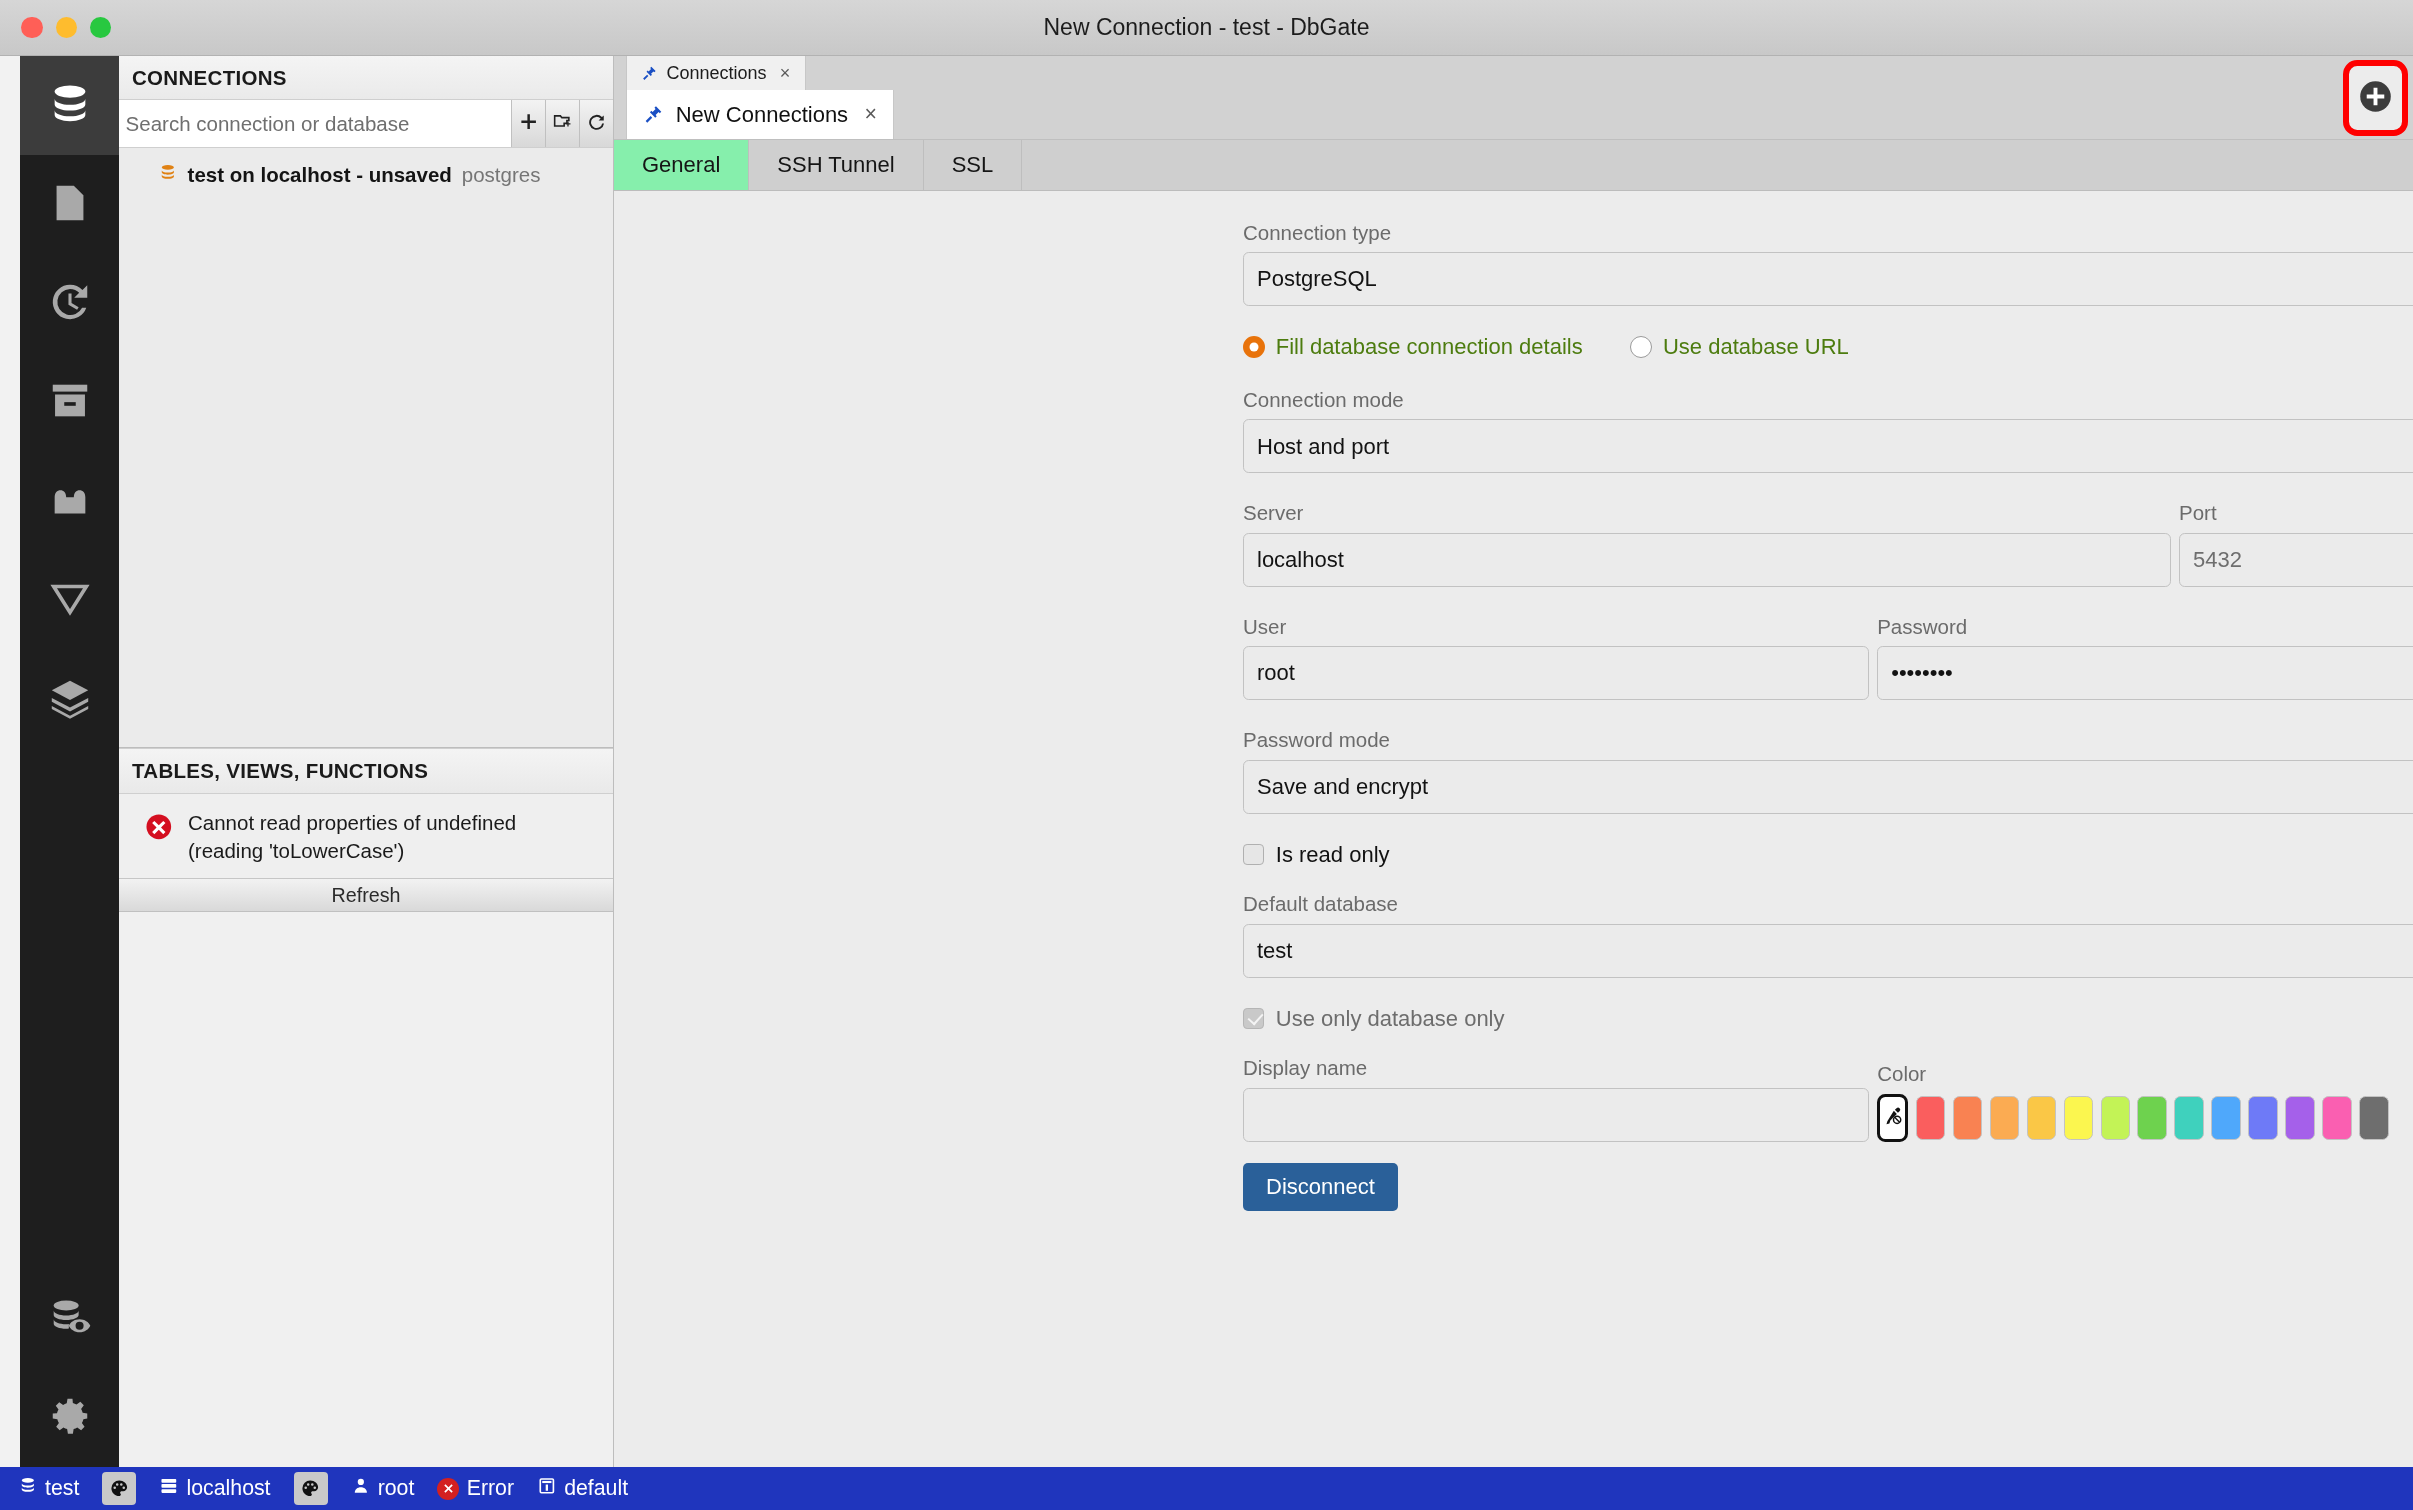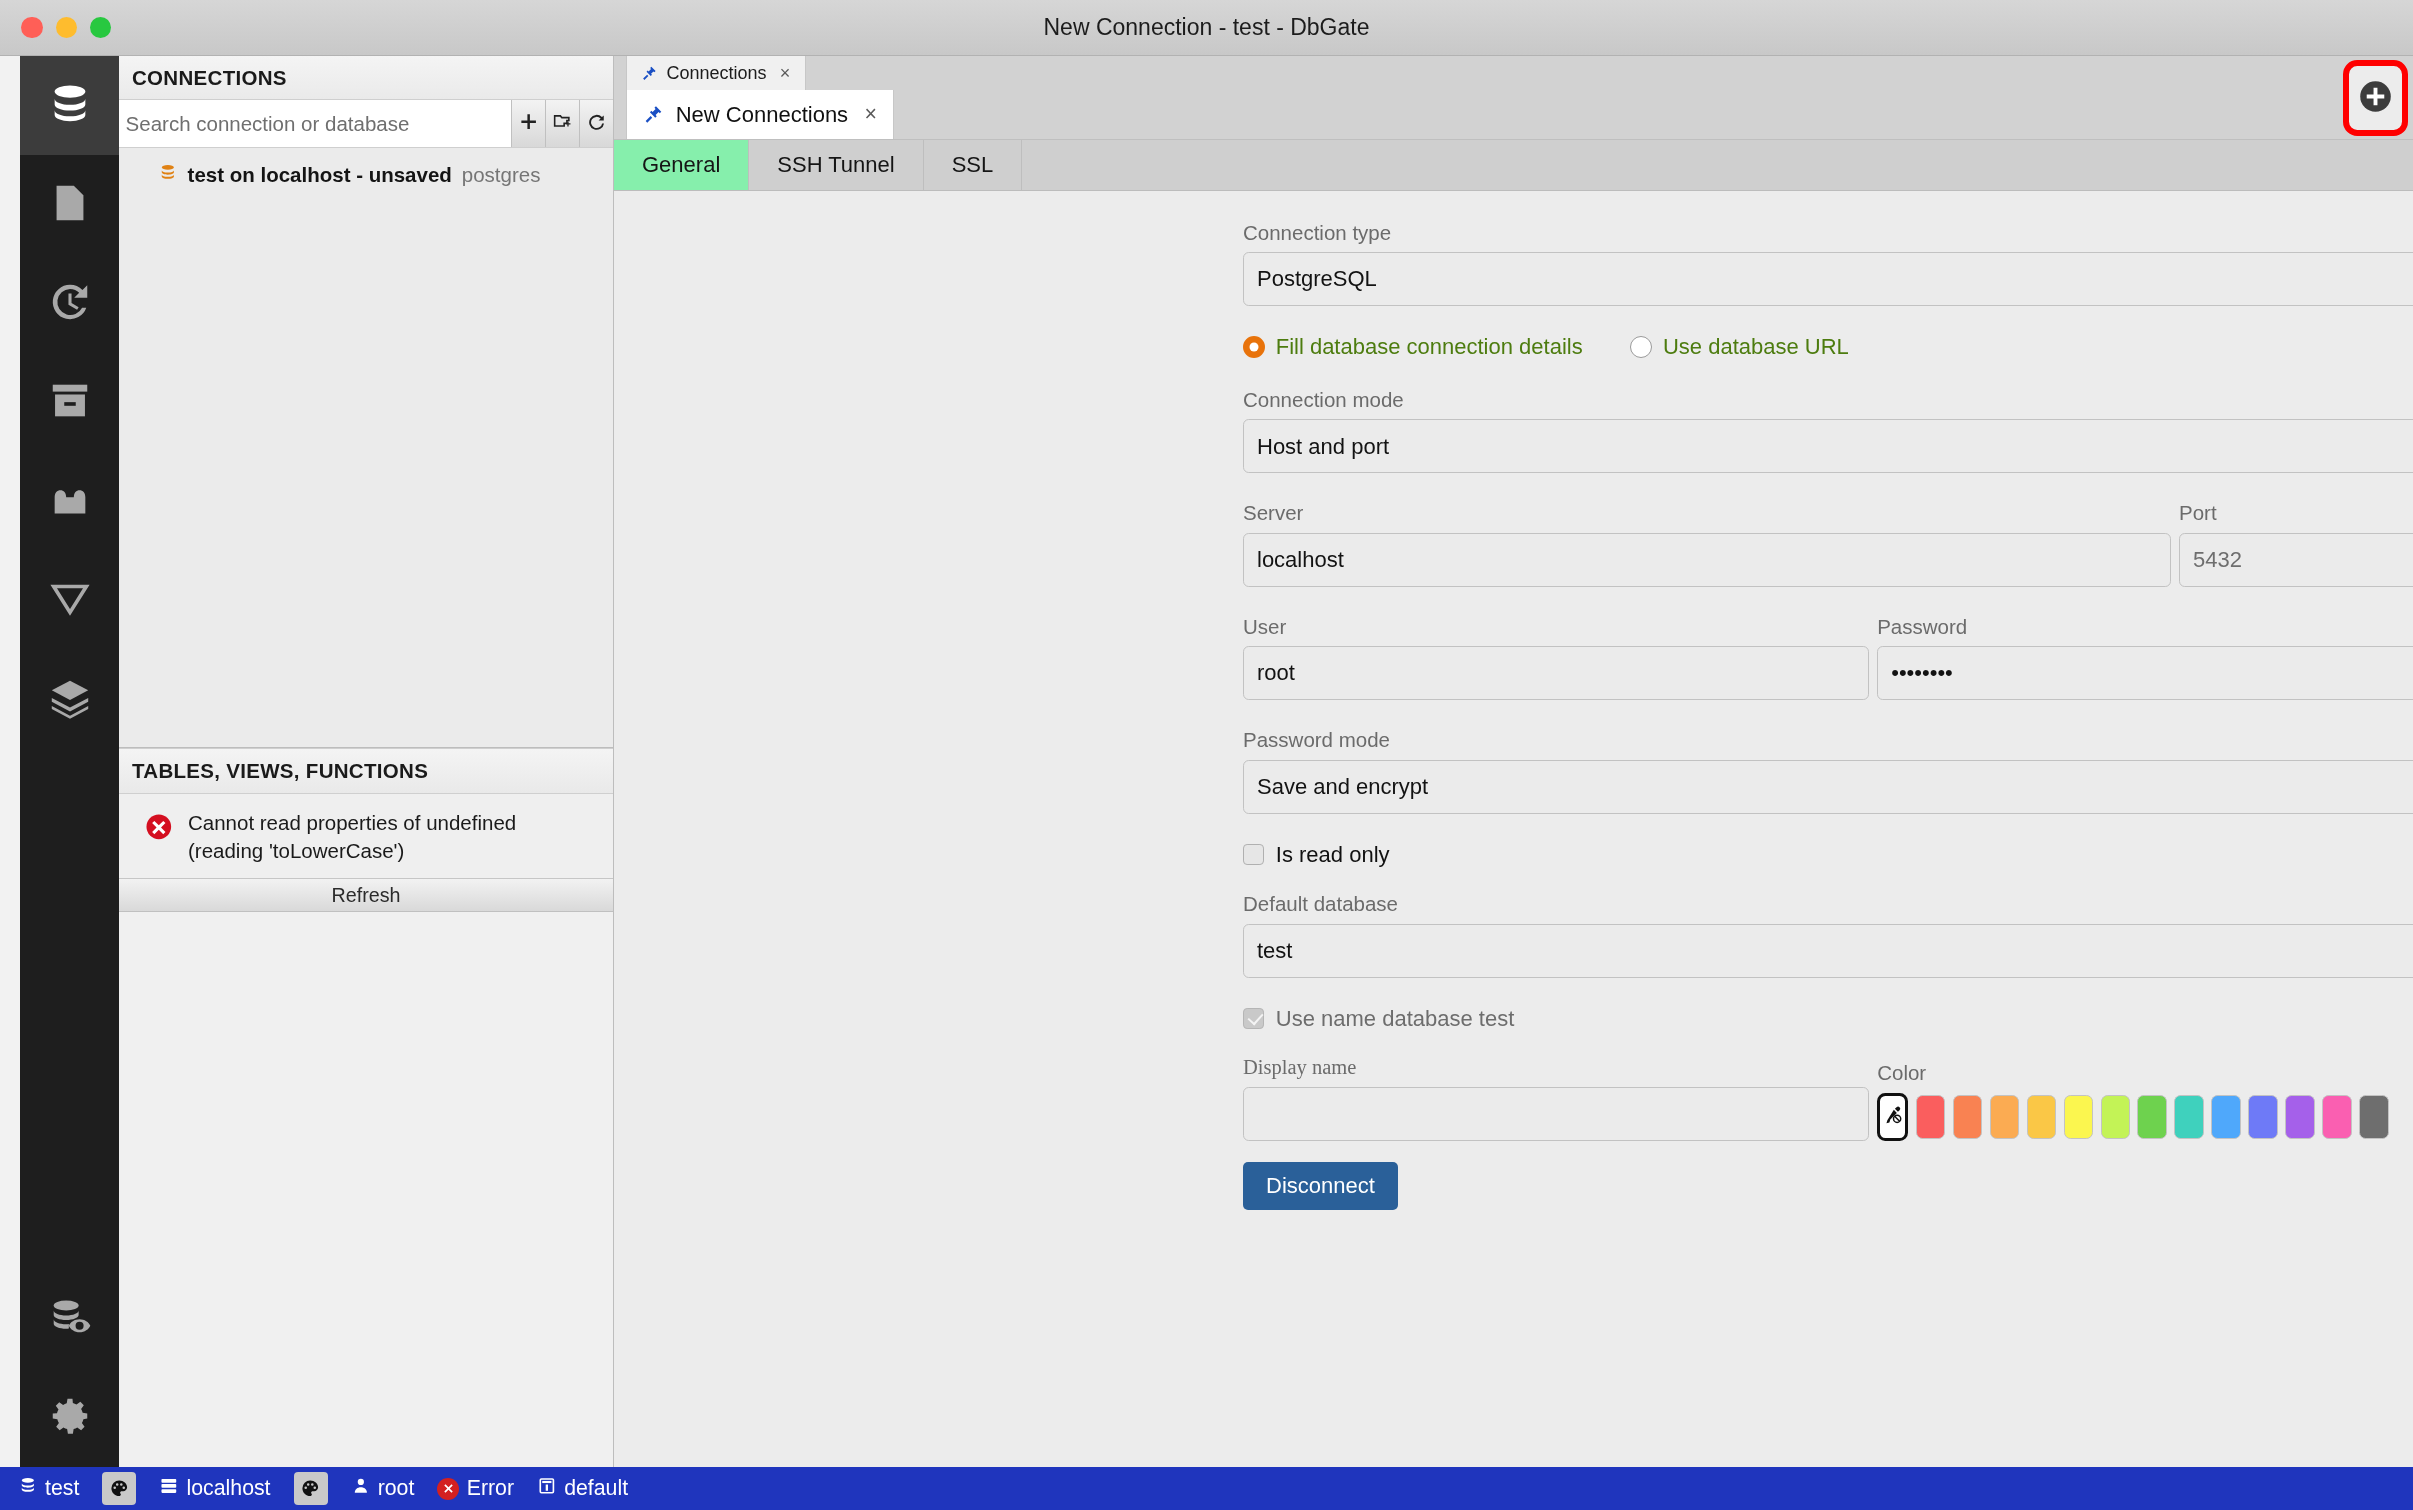--- a/index.html
+++ b/index.html
@@ -180,21 +180,21 @@
   .cbox { width: 21.3px; height: 21.3px; border: 0.8px solid #b0b0b0; border-radius: 4.1px; background: #e6e6e6; flex: 0 0 auto; position: relative; }
   .cbox.checked { background: #c9c9c9; border-color: #b5b5b5; }
   .cbox.checked::after {
     content:""; position:absolute; left: 6.6px; top: 1.6px; width: 6.6px; height: 12.3px;
     border: solid #f4f4f4; border-width: 0 2.5px 2.5px 0; transform: rotate(42deg);
   }
   .check-label { font-size: 22px; color: #111; }
   .check-label.dim { color: #6d6d6d; }
 
   .disp-row { display: flex; gap: 8.2px; align-items: flex-end; }
-  .disp-name { flex: 0 0 626px; font-family: Liberation Serif, serif; }
+  .disp-name { flex: 0 0 626px; }
   .color-block { flex: 1 1 auto; }
   .swatches { display: flex; gap: 7.4px; align-items: center; }
   .sw { width: 29.6px; height: 44px; border-radius: 6.6px; border: 0.8px solid #c3c3c3; cursor: pointer; }
   .sw-none {
     width: 31px; height: 48px; border-radius: 8.2px; border: 3.3px solid #111; background: #fff;
     display: flex; align-items: center; justify-content: center; cursor: pointer;
   }
   .sw-none svg { width: 19.7px; height: 19.7px; fill: #111; }
 
   .btn-primary {
@@ -476,21 +476,21 @@
             <span class="check-label">Is read only</span>
           </label>
 
           <div class="fgroup">
             <div class="flabel">Default database</div>
             <input class="finput" type="text" value="test" style="">
           </div>
 
           <label class="check-row">
             <span class="cbox checked"></span>
-            <span class="check-label dim">Use name database test</span>
+            <span class="check-label dim">Use only database only</span>
           </label>
 
           <div class="disp-row">
             <div class="disp-name">
               <div class="flabel">Display name</div>
               <input class="finput" type="text" value="" style="">
             </div>
             <div class="color-block">
               <div class="flabel">Color</div>
               <div class="swatches">

